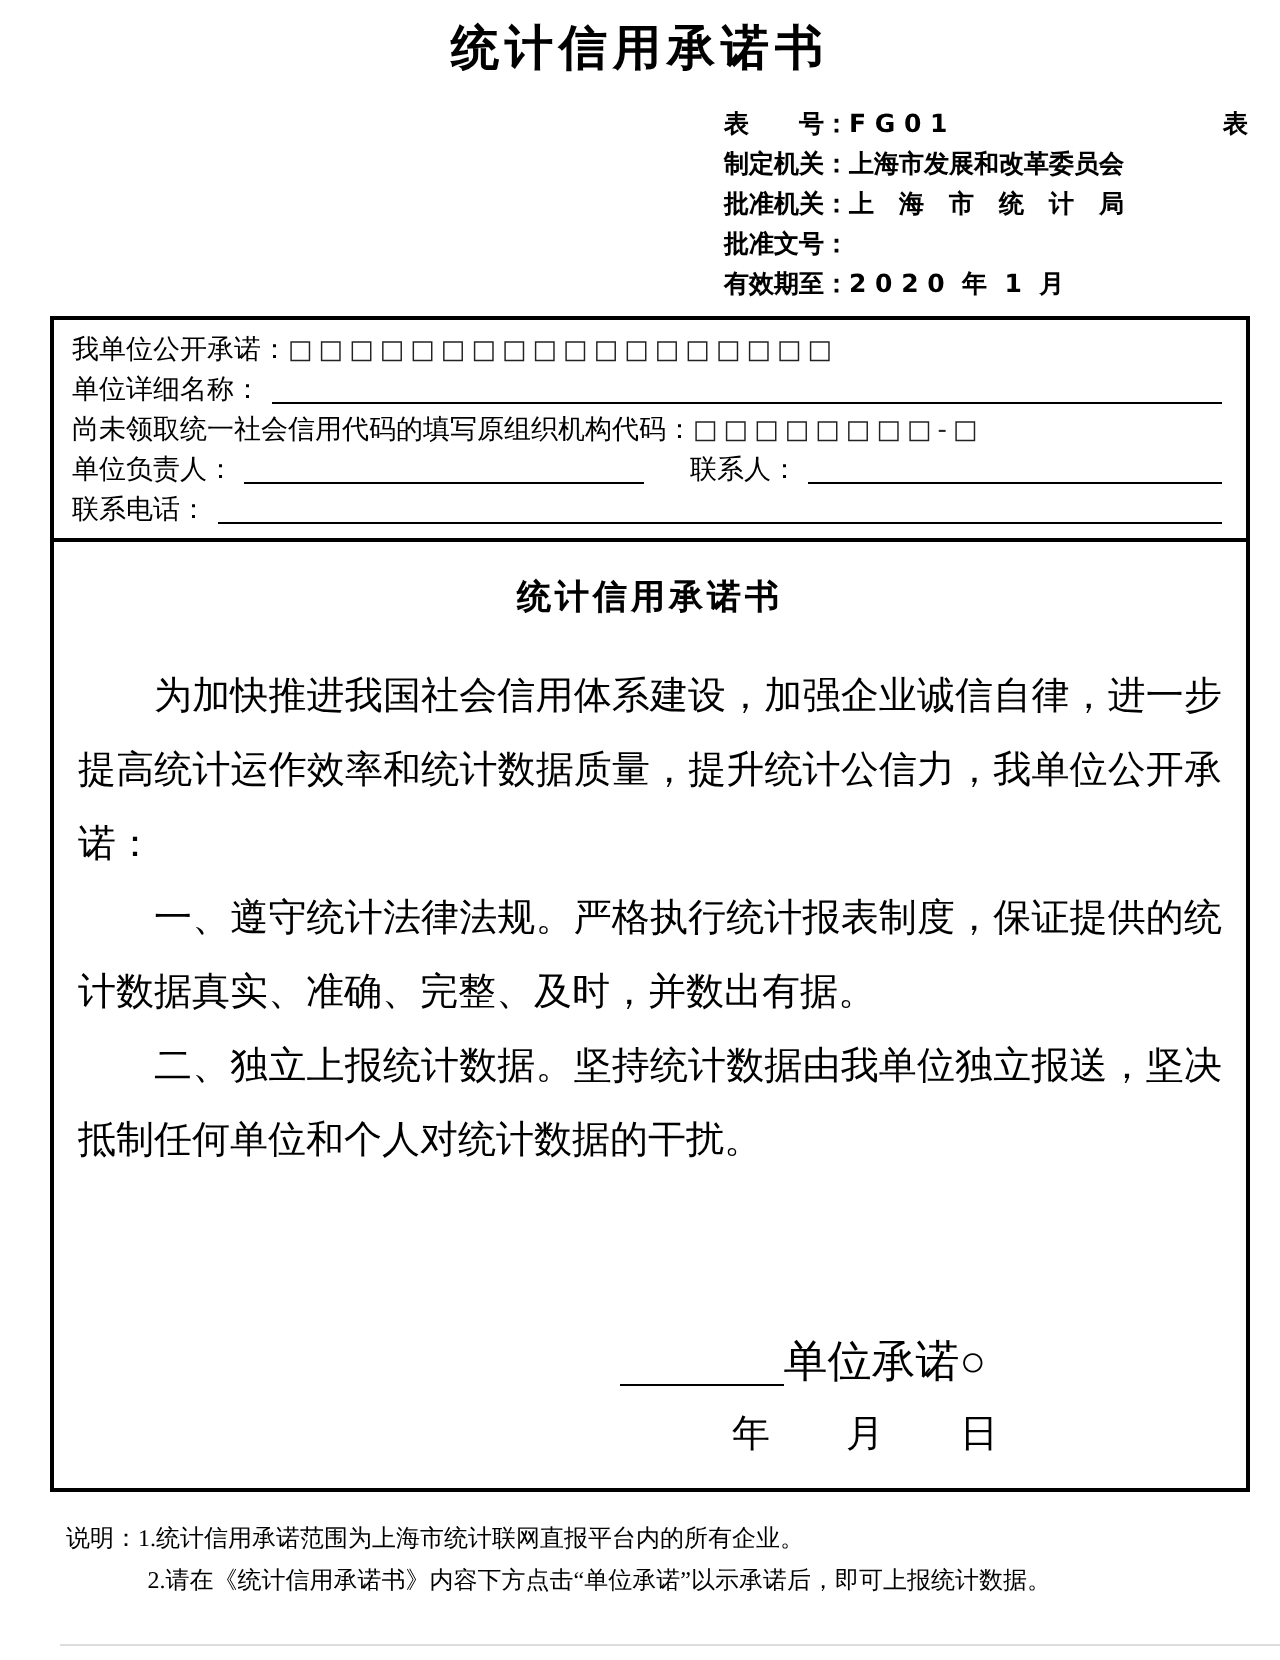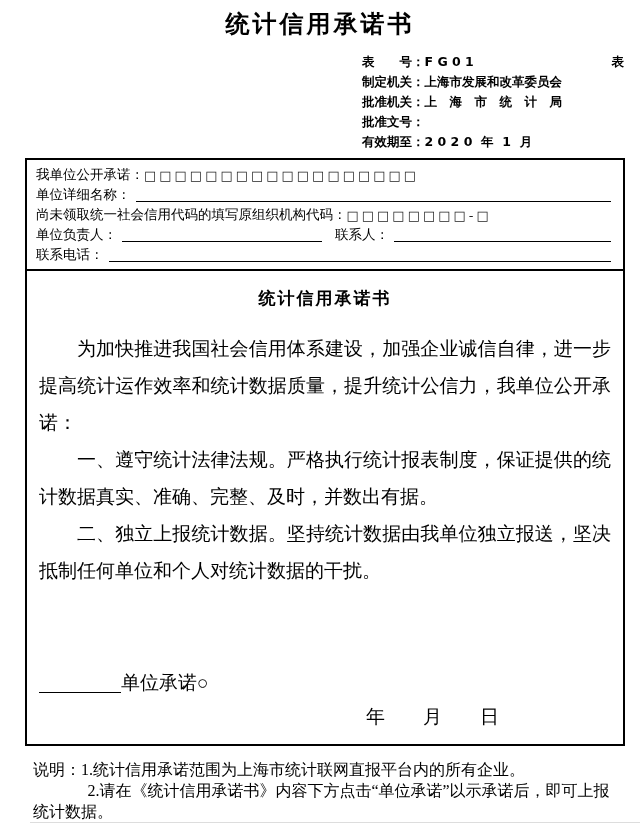--- a/index.html
+++ b/index.html
@@ -34,50 +34,50 @@
   .field-row .lbl{white-space:pre;flex:0 0 auto;}
   .boxes{
     font-family:"DejaVu Sans",sans-serif;font-size:13px;
     letter-spacing:3px;color:#222;position:relative;top:1px;
   }
   .fill{
     flex:1 1 auto;border-bottom:1.5px solid #000;
     height:14px;margin:0 3px 3px 5px;
   }
   .fill.fixed{flex:0 0 auto;width:200px;}
-  .lbl.second{margin-left:10px;}
+  .lbl.second{margin-left:20px;}
   
   .letter{
     flex:1;display:flex;flex-direction:column;
     padding:12px 12px 12px;font-size:19px;
   }
   .letter-title{
     margin-top:4px;text-align:center;
     font-size:17px;font-weight:bold;letter-spacing:2px;
   }
   .letter-body{margin-top:20px;line-height:37px;}
   .letter-body p{
     margin:0;text-indent:2em;
     text-align:justify;text-align-last:left;
   }
   .sig-row{
-    margin-top:auto;display:flex;
-    align-items:flex-end;padding-right:118px;font-size:19px;
+    margin-top:auto;display:flex;justify-content:flex-end;
+    align-items:flex-end;padding-right:118px;font-size:22px;
   }
   .sig-line{
     width:82px;border-bottom:1.5px solid #000;
     height:18px;margin-bottom:3px;
   }
   .date-row{
     margin-top:8px;margin-bottom:2px;text-align:right;
     padding-right:112px;font-size:19px;white-space:pre;
   }
   
   .notes{
-    margin:13px 28px 0 33px;font-size:16px;line-height:21px;font-family:Liberation Serif, serif;
+    margin:13px 28px 0 33px;font-size:12px;line-height:21px;font-family:Liberation Serif, serif;
   }
   .notes p{margin:0;}
   .notes .note2{text-indent:3.4em;}
   .bottom-rule{
     position:absolute;top:822px;left:30px;width:610px;
     border-top:1px solid #ddd;
   }
 </style>
 </head>
 <body>

